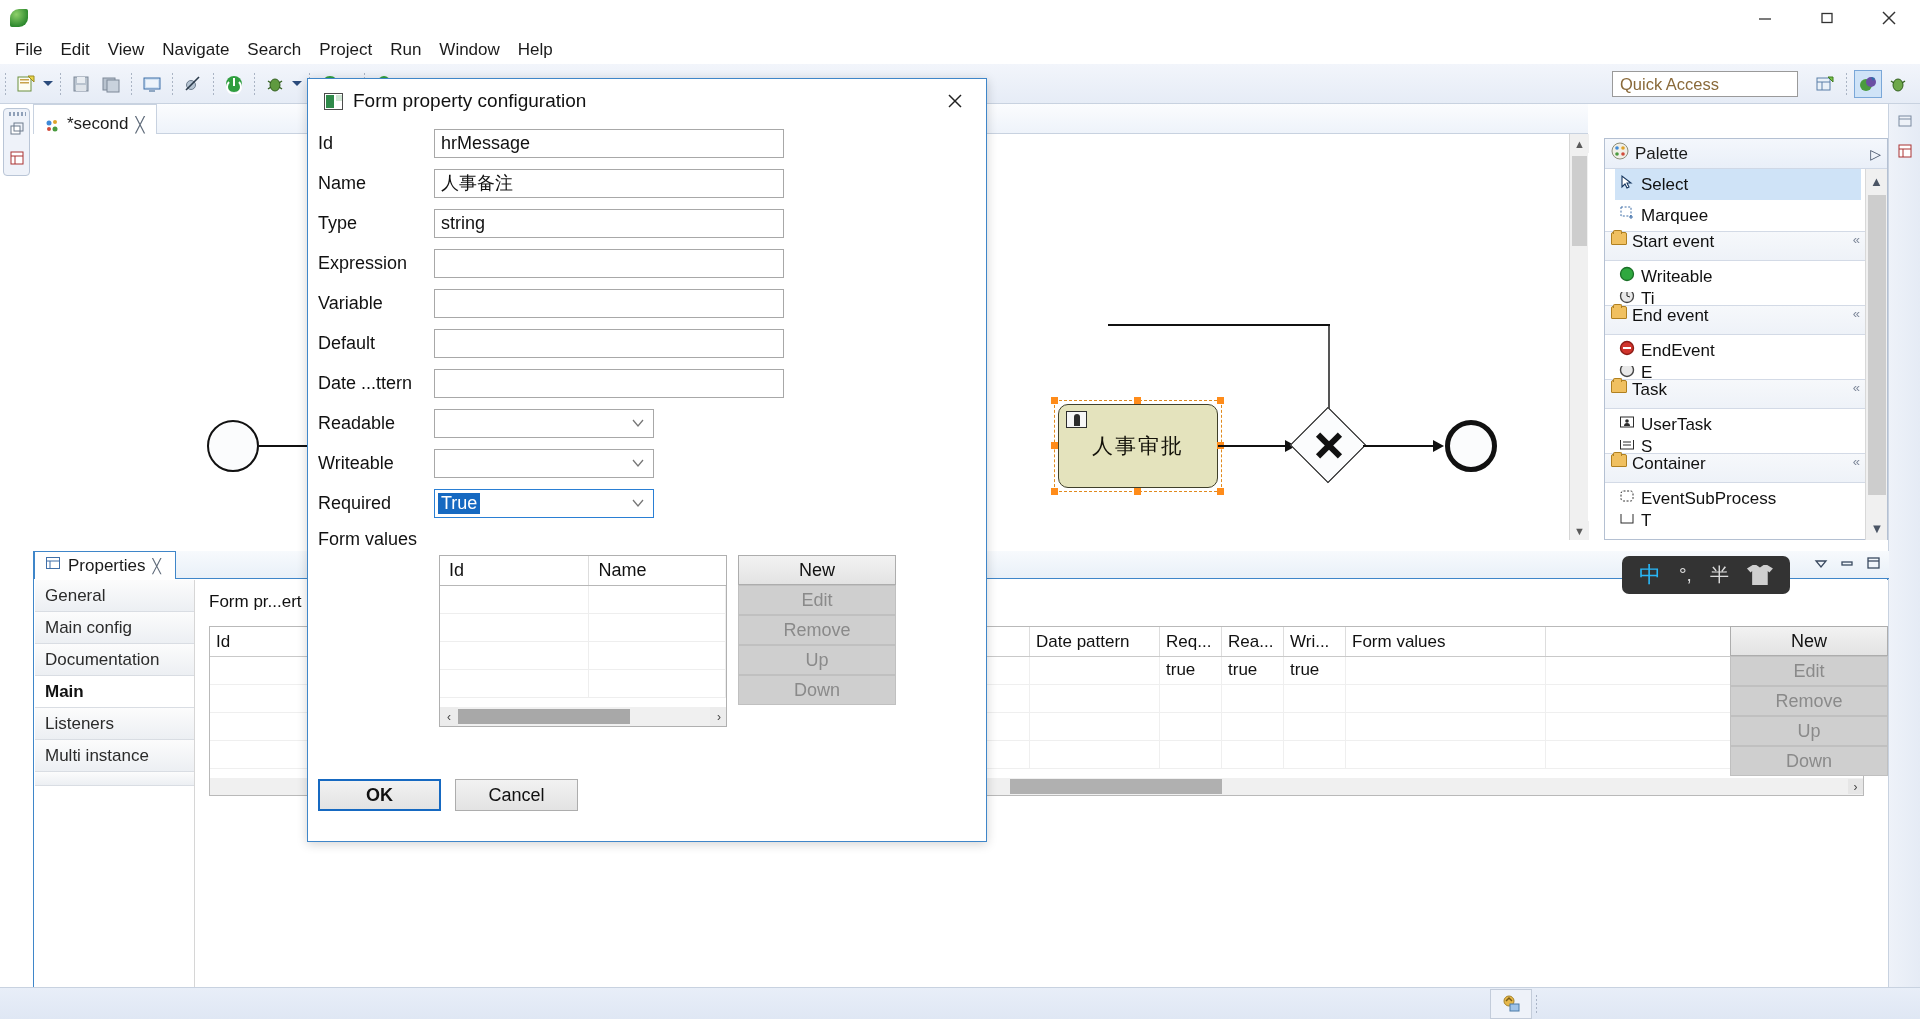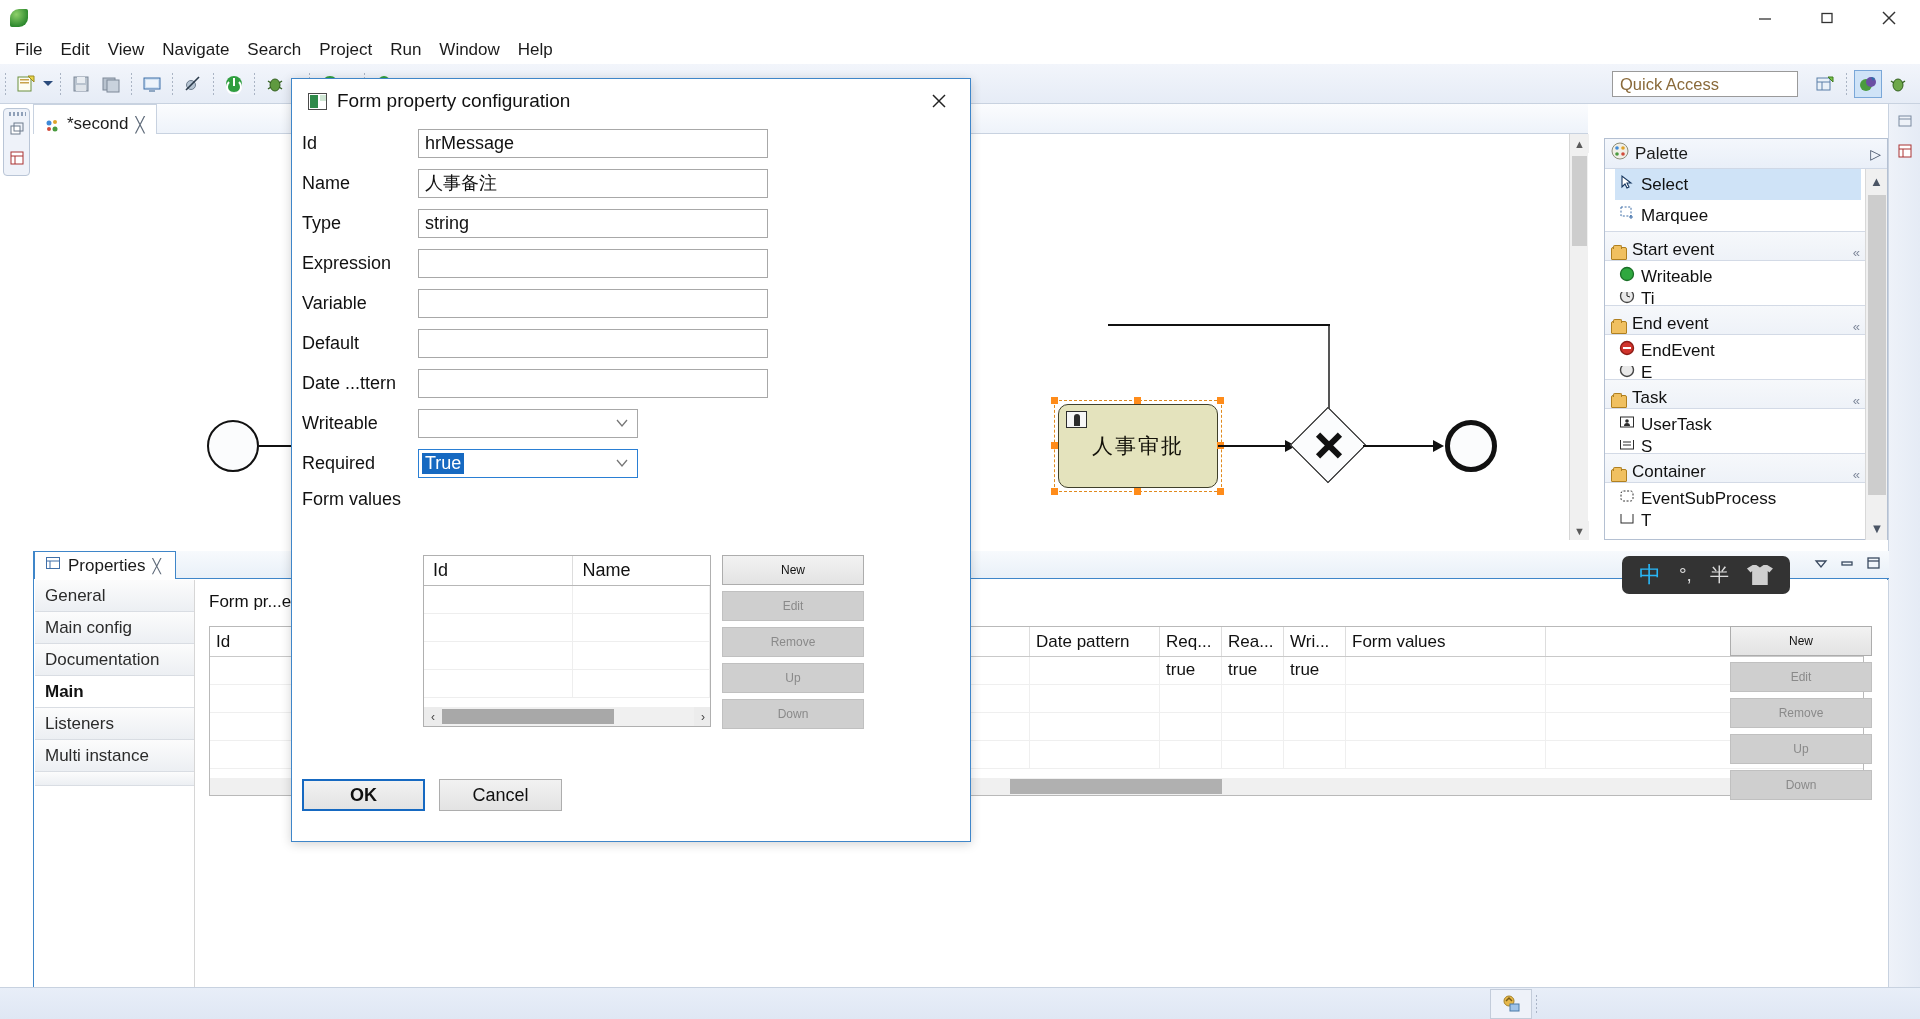--- a/index.html
+++ b/index.html
@@ -179,21 +179,21 @@
   }
   .palette-header {
     height: 30px; background: linear-gradient(#f4f7fc,#e9eff8);
     display:flex; align-items:center; padding:0 6px; gap:6px;
     border-bottom:1px solid #cfd8e6; font-size:17px; color:#1b1b1b;
   }
   .pal-body { position:absolute; left:0; top:30px; width:262px; height:371px; overflow:hidden; }
   .pal-group {
     height:30px; background:linear-gradient(#f6f8fb,#eef2f8);
     border-top:1px solid #d3dae6; border-bottom:1px solid #d3dae6;
-    display:flex;align-items:flex-end;padding-left:6px;gap:5px;font-size:17px;color:#111;
+    display:flex;align-items:flex-start;padding-left:6px;gap:5px;font-size:17px;color:#111;
   }
   .pal-group .pin { margin-left:auto; margin-right:7px; color:#7d8799; font-size:13px;}
   .pal-item {
     height:31px; display:flex; align-items:center; gap:6px; padding-left:14px;
     font-size:17px; color:#111;
   }
   .pal-item.selected { background:#cfe3f7; margin: 0 6px 0 10px; padding-left:4px; }
   .pal-item.partial { height:13px; overflow:hidden; }
   .pal-scroll {
     position:absolute; right:0; top:30px; width:22px; height:371px; background:#f0f0f0;
@@ -239,29 +239,29 @@
   .pth { border-right:1px solid #ddd; padding:5px 6px 0 6px; font-size:17px; color:#111; }
   .ptr { display:flex; height:28px; border-bottom:1px solid #efefef; }
   .ptd { border-right:1px solid #efefef; padding:3px 6px 0 6px; font-size:17px; color:#111; }
   .ptable-hscroll {
     position:absolute; left:0; bottom:0; width:1655px; height:17px; background:#f0f0f0;
   }
   .ptable-hthumb { position:absolute; left:1px; top:1px; height:15px; background:#b0b0b0; }
 
   .pbtns { position:absolute; right:16px; top:46px; width:142px; }
   .pbtn {
-    width:142px; height:30px; margin-bottom:6px;
+    width:158px; height:30px; 
     background: linear-gradient(#f2f2f2,#e3e3e3); border:1px solid #adadad;
-    font-size:12px; color:#111; display:flex; align-items:center; justify-content:center;
+    font-size:18px; color:#111; display:flex; align-items:center; justify-content:center;
   }
   .pbtn.disabled { background:#cfcfcf; border-color:#c0c0c0; color:#8a8a8a; }
 
   
   .dialog {
-    position: absolute; left: 291px; top: 78px; width: 680px; height: 764px;
+    position: absolute; left: 307px; top: 78px; width: 680px; height: 764px;
     background: #ffffff; border: 1px solid #3f86c9;
     box-shadow: 0 2px 10px rgba(0,0,0,0.18);
   }
   .dlg-title {
     height: 44px; display:flex; align-items:center; padding: 0 10px 0 16px; gap:10px;
     font-size: 19px; color:#111;
   }
   .dlg-ico {
     width:19px;height:17px;background:#fff;border:1px solid #4b4b4b;position:relative;
   }
@@ -943,20 +943,31 @@
     <div class="frow">
       <span class="flabel">Default</span>
       <input class="finput" value="" style="">
     </div>
     <div class="frow">
       <span class="flabel">Date ...ttern</span>
       <input class="finput" value="" style="">
     </div>
 
     <div class="frow">
+      <span class="flabel">Readable</span>
+      <div class="fcombo">
+        <span class="val"></span>
+        <span class="chev">
+          <svg width="14" height="10">
+              <path d="M2 2 L7 8 L12 2" fill="none" stroke="#777" stroke-width="1.3"></path>
+            </svg>
+        </span>
+      </div>
+    </div>
+    <div class="frow">
       <span class="flabel">Writeable</span>
       <div class="fcombo">
         <span class="val"></span>
         <span class="chev">
           <svg width="14" height="10">
               <path d="M2 2 L7 8 L12 2" fill="none" stroke="#777" stroke-width="1.3"></path>
             </svg>
         </span>
       </div>
     </div>

